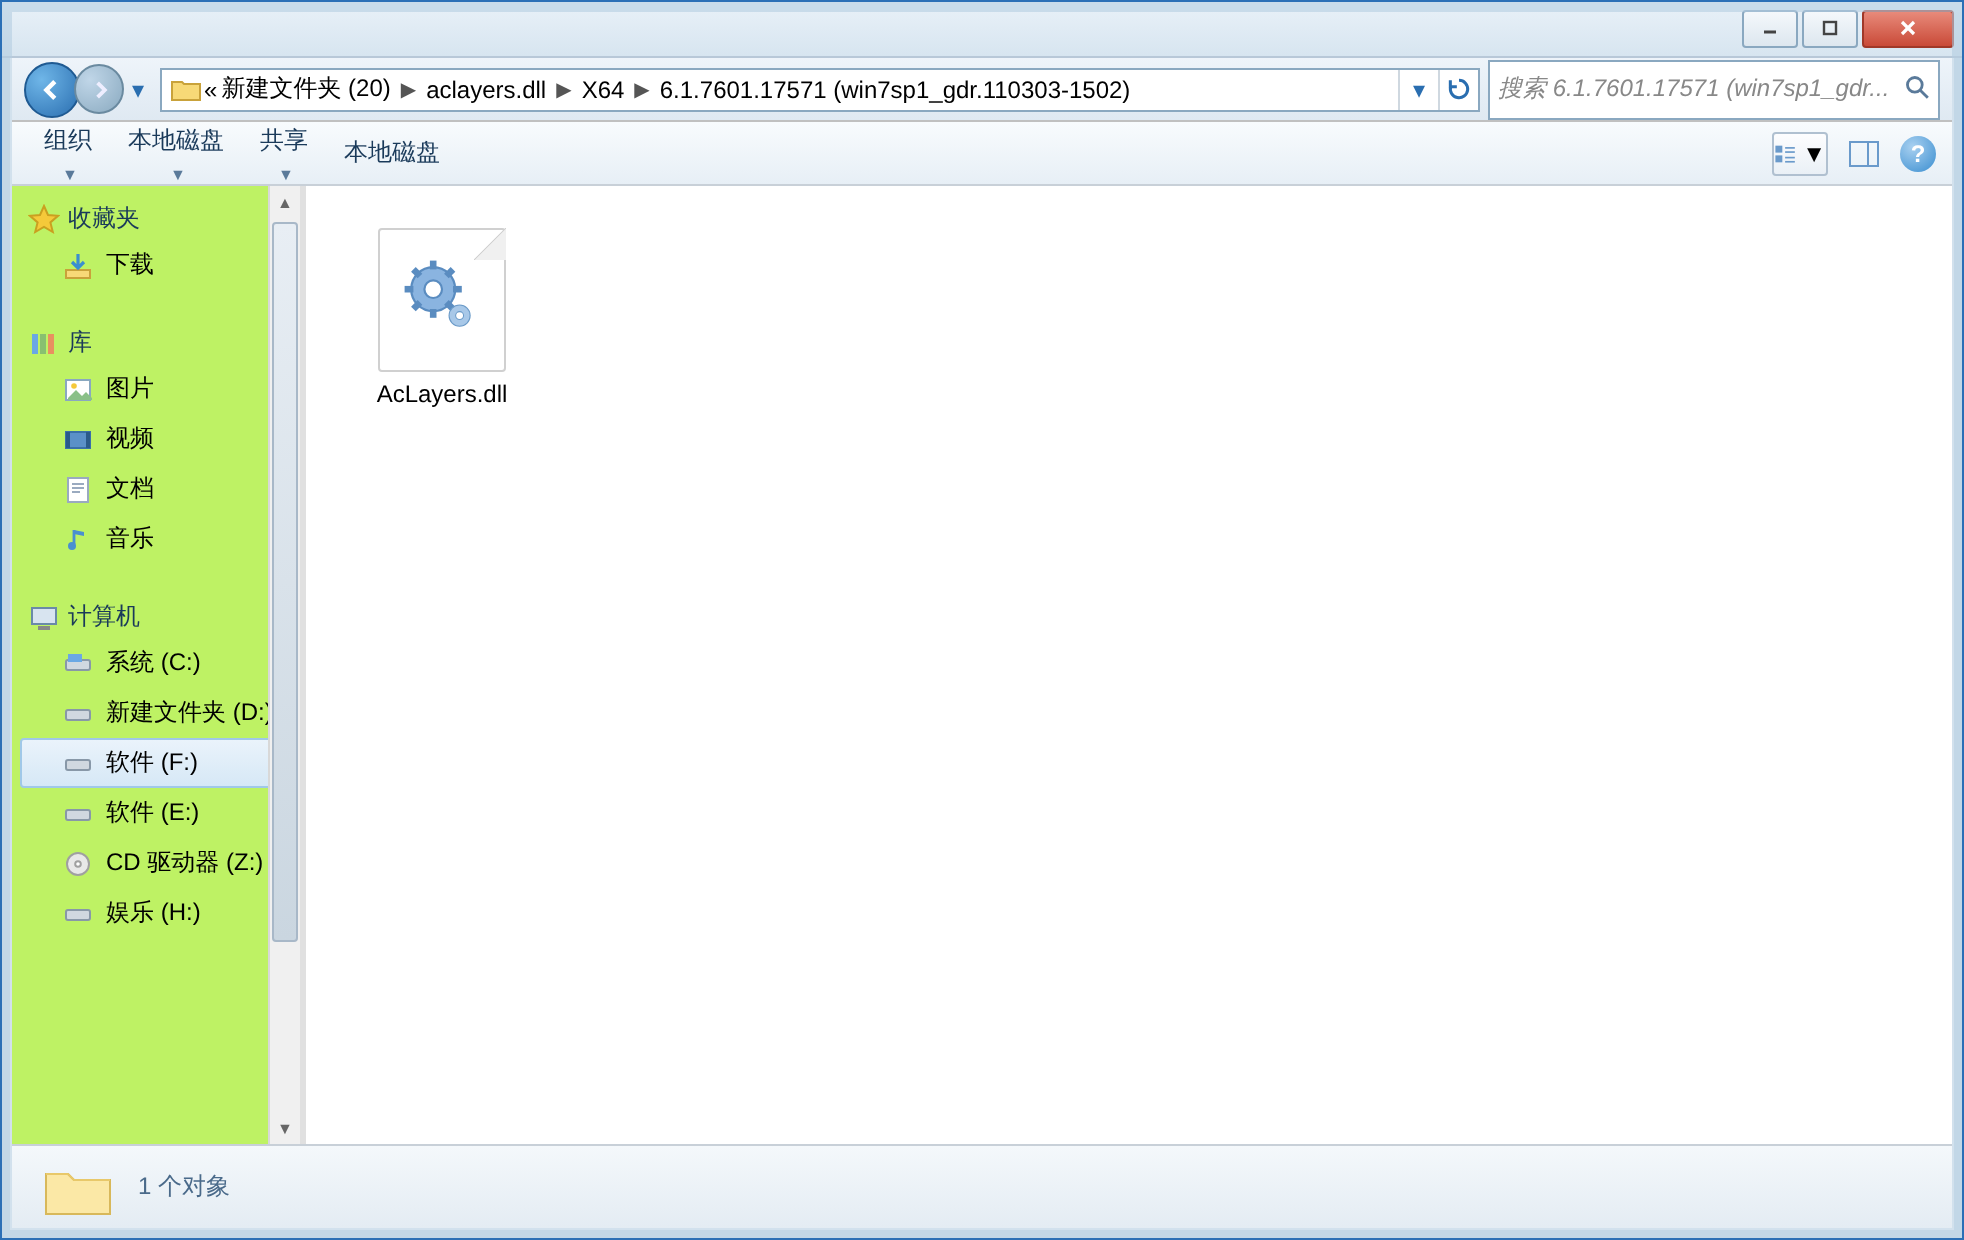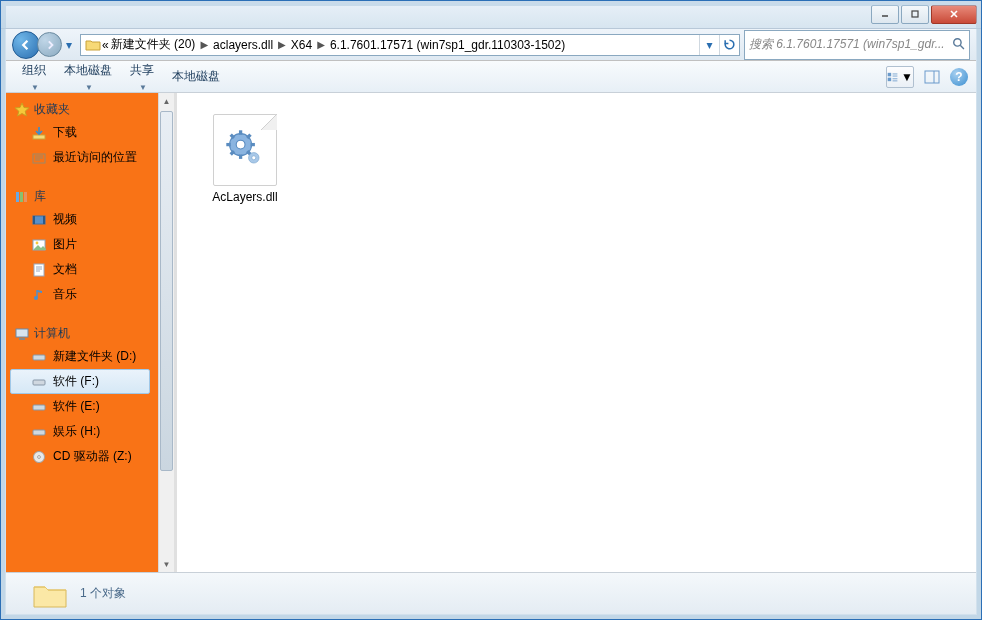--- a/index.html
+++ b/index.html
@@ -30,21 +30,21 @@
 
 .toolbar { height: 32px; background: linear-gradient(#f8fbfd, #e7eff6); border-bottom:1px solid #c8d0d8; display:flex; align-items:center; padding: 0 8px; gap: 2px; margin: 0 5px;}
 .tb-item { padding: 3px 8px; color: #1a3a5a; display:flex; align-items:center; gap:4px; border-radius:2px;flex-direction:column; }
 .tb-item .drop { font-size:8px; color:#5a7a9a; margin-left:2px;}
 .tb-right { margin-left:auto; display:flex; align-items:center; gap:4px; }
 .tb-icon-btn { width: 28px; height: 22px; display:flex; align-items:center; justify-content:center; border:1px solid transparent; border-radius:2px; }
 .tb-icon-btn.boxed { border:1px solid #b0c0d0; background:linear-gradient(#fdfdfe,#eaf0f6); }
 .help-icon { width:18px; height:18px; border-radius:50%; background: radial-gradient(circle at 35% 30%, #a8d0f0, #3a8ed0); color:#fff; display:flex; align-items:center; justify-content:center; font-weight:bold; font-size:12px; }
 
 .body-area { flex:1; display:flex; overflow:hidden; margin: 0 5px; position:relative; }
-.sidebar { width: 168px; background:#f97316; overflow-y:auto; position:relative; }
+.sidebar { width: 144px; background:#bef264; overflow-y:auto; position:relative; }
 .side-scroll { position:absolute; right:0; top:0; bottom:0; width:16px; background:#f0f0f0; border-left:1px solid #d8d8d8;}
 .side-scroll .thumb { position:absolute; left:1px; right:1px; top:18px; height:360px; background:linear-gradient(#e8eef4,#cad6e0); border:1px solid #a8b8c8; border-radius:2px;}
 .side-scroll .arr { position:absolute; left:0; right:0; height:16px; display:flex; align-items:center; justify-content:center; font-size:8px; color:#666;}
 .side-scroll .arr.up{top:0;} .side-scroll .arr.dn{bottom:0;}
 
 .side-content { padding: 6px 0 6px 4px; width:144px; }
 .side-group { margin-bottom: 16px; }
 .side-head { display:flex; align-items:center; gap:4px; padding: 2px 4px; color:#1a3a5a; }
 .side-item { display:flex; align-items:center; gap:6px; padding: 3px 4px 3px 20px; color:#000; border:1px solid transparent; border-radius:2px; white-space:nowrap;}
 .side-item.selected { background: linear-gradient(#eaf3fb,#d6e8f6); border:1px solid #a0c8e8; }
@@ -52,21 +52,21 @@
 
 .splitter { width: 3px; background:#e0e0e0; cursor:col-resize; }
 
 .file-area { flex:1; background:#fff; padding: 16px 20px; overflow:auto; }
 .file-item { width: 96px; display:flex; flex-direction:column; align-items:center; gap:4px; padding:4px; border:1px solid transparent; border-radius:2px; }
 .file-thumb { width: 64px; height: 72px; background:#fff; border:1px solid #d0d0d0; border-radius:2px; position:relative; display:flex; align-items:center; justify-content:center;}
 .file-thumb::before { content:""; position:absolute; top:-1px; right:-1px; width:16px; height:16px; background:linear-gradient(135deg, transparent 48%, #d0d0d0 50%, #f0f0f0 52%); }
 .gear-big { color:#5a90c8; }
 .file-label { text-align:center; color:#000; word-break:break-all;}
 
-.status-bar { height: 42px; background: linear-gradient(#f4f8fb, #e4ecf3); border-top:1px solid #c8d0d8; display:flex; align-items:center; padding: 0 26px; gap:12px; margin:0 5px 5px 5px; }
+.status-bar { height: 42px; background: linear-gradient(#f4f8fb, #e4ecf3); border-top:1px solid #c8d0d8; display:flex; align-items:center; padding: 0 15px; gap:12px; margin:0 5px 5px 5px; }
 .status-folder { width:36px; height:30px; }
 .status-text { color:#4a6a8a; }
 
 .outer-glow { position:absolute; inset:0; pointer-events:none; box-shadow: inset 0 0 0 5px rgba(180,205,225,0.6); }
 </style>
 </head>
 <body>
 
 <div class="window">
   <div class="outer-glow"></div>
@@ -198,65 +198,56 @@
           </div>
           <div class="side-item">
             <span class="sicon16">
                 <svg viewBox="0 0 16 16">
                   <rect x="2" y="10" width="12" height="4" fill="#f7d977" stroke="#c9a23a"></rect>
                   <path d="M8 2 v6 M5 6 l3 3 3-3" fill="none" stroke="#3a8ed0" stroke-width="1.6"></path>
                 </svg>
               </span>
             <span>下载</span>
           </div>
-          <div class="side-item">
-            <span class="sicon16">
-                <svg viewBox="0 0 16 16">
-                  <rect x="2" y="4" width="12" height="9" fill="none" stroke="#9a8a6a"></rect>
-                  <path d="M4 6 h8 M4 8 h8 M4 10 h5" stroke="#9a8a6a"></path>
-                </svg>
-              </span>
-            <span>最近访问的位置</span>
-          </div>
         </div>
 
         <div class="side-group">
           <div class="side-head">
             <span class="sicon16">
                 <svg viewBox="0 0 16 16">
                   <rect x="2" y="3" width="3" height="10" fill="#6aa8e4"></rect>
                   <rect x="6" y="3" width="3" height="10" fill="#88c070"></rect>
                   <rect x="10" y="3" width="3" height="10" fill="#e89060"></rect>
                 </svg>
               </span>
             <span>库</span>
           </div>
           <div class="side-item">
             <span class="sicon16">
                 <svg viewBox="0 0 16 16">
+                  <rect x="2" y="3" width="12" height="10" fill="#fff" stroke="#8aa8c0"></rect>
+                  <circle cx="6" cy="6" r="1.4" fill="#f5c93a"></circle>
+                  <path d="M3 12 l4-4 3 3 2-2 3 3 v1 h-12z" fill="#8ac088"></path>
+                </svg>
+              </span>
+            <span>图片</span>
+          </div>
+          <div class="side-item">
+            <span class="sicon16">
+                <svg viewBox="0 0 16 16">
                   <rect x="2" y="4" width="12" height="8" fill="#5a90c8" stroke="#3a70a8"></rect>
                   <rect x="2" y="4" width="2" height="8" fill="#2a5a8a"></rect>
                   <rect x="12" y="4" width="2" height="8" fill="#2a5a8a"></rect>
                 </svg>
               </span>
             <span>视频</span>
           </div>
           <div class="side-item">
             <span class="sicon16">
                 <svg viewBox="0 0 16 16">
-                  <rect x="2" y="3" width="12" height="10" fill="#fff" stroke="#8aa8c0"></rect>
-                  <circle cx="6" cy="6" r="1.4" fill="#f5c93a"></circle>
-                  <path d="M3 12 l4-4 3 3 2-2 3 3 v1 h-12z" fill="#8ac088"></path>
-                </svg>
-              </span>
-            <span>图片</span>
-          </div>
-          <div class="side-item">
-            <span class="sicon16">
-                <svg viewBox="0 0 16 16">
                   <rect x="3" y="2" width="10" height="12" fill="#fff" stroke="#9aaac0"></rect>
                   <path d="M5 5h6M5 7h6M5 9h4" stroke="#9aaac0"></path>
                 </svg>
               </span>
             <span>文档</span>
           </div>
           <div class="side-item">
             <span class="sicon16">
                 <svg viewBox="0 0 16 16">
                   <path d="M6 3 v7" stroke="#4a90d0" stroke-width="1.4"></path>
@@ -275,56 +266,65 @@
                   <rect x="2" y="3" width="12" height="8" fill="#d8e4f0" stroke="#6a8aa8"></rect>
                   <rect x="5" y="12" width="6" height="2" fill="#888"></rect>
                 </svg>
               </span>
             <span>计算机</span>
           </div>
           <div class="side-item">
             <span class="sicon16">
                 <svg viewBox="0 0 16 16">
                   <rect x="2" y="6" width="12" height="5" rx="1" fill="#d0d8e0" stroke="#8898a8"></rect>
+                  <rect x="3" y="3" width="7" height="4" fill="#6aa8e4"></rect>
+                </svg>
+              </span>
+            <span>系统 (C:)</span>
+          </div>
+          <div class="side-item">
+            <span class="sicon16">
+                <svg viewBox="0 0 16 16">
+                  <rect x="2" y="6" width="12" height="5" rx="1" fill="#d0d8e0" stroke="#8898a8"></rect>
                 </svg>
               </span>
             <span>新建文件夹 (D:)</span>
           </div>
           <div class="side-item selected">
             <span class="sicon16">
                 <svg viewBox="0 0 16 16">
                   <rect x="2" y="6" width="12" height="5" rx="1" fill="#d0d8e0" stroke="#8898a8"></rect>
                 </svg>
               </span>
             <span>软件 (F:)</span>
           </div>
           <div class="side-item">
             <span class="sicon16">
                 <svg viewBox="0 0 16 16">
                   <rect x="2" y="6" width="12" height="5" rx="1" fill="#d0d8e0" stroke="#8898a8"></rect>
                 </svg>
               </span>
             <span>软件 (E:)</span>
-          </div>
-          <div class="side-item">
-            <span class="sicon16">
-                <svg viewBox="0 0 16 16">
-                  <rect x="2" y="6" width="12" height="5" rx="1" fill="#d0d8e0" stroke="#8898a8"></rect>
-                </svg>
-              </span>
-            <span>娱乐 (H:)</span>
           </div>
           <div class="side-item">
             <span class="sicon16">
                 <svg viewBox="0 0 16 16">
                   <circle cx="8" cy="8" r="5.5" fill="#e8e8e8" stroke="#a0a0a0"></circle>
                   <circle cx="8" cy="8" r="1.4" fill="#fff" stroke="#a0a0a0"></circle>
                 </svg>
               </span>
             <span>CD 驱动器 (Z:)</span>
+          </div>
+          <div class="side-item">
+            <span class="sicon16">
+                <svg viewBox="0 0 16 16">
+                  <rect x="2" y="6" width="12" height="5" rx="1" fill="#d0d8e0" stroke="#8898a8"></rect>
+                </svg>
+              </span>
+            <span>娱乐 (H:)</span>
           </div>
         </div>
       </div>
       <div class="side-scroll">
         <div class="arr up">▲</div>
         <div class="thumb"></div>
         <div class="arr dn">▼</div>
       </div>
     </div>
 

